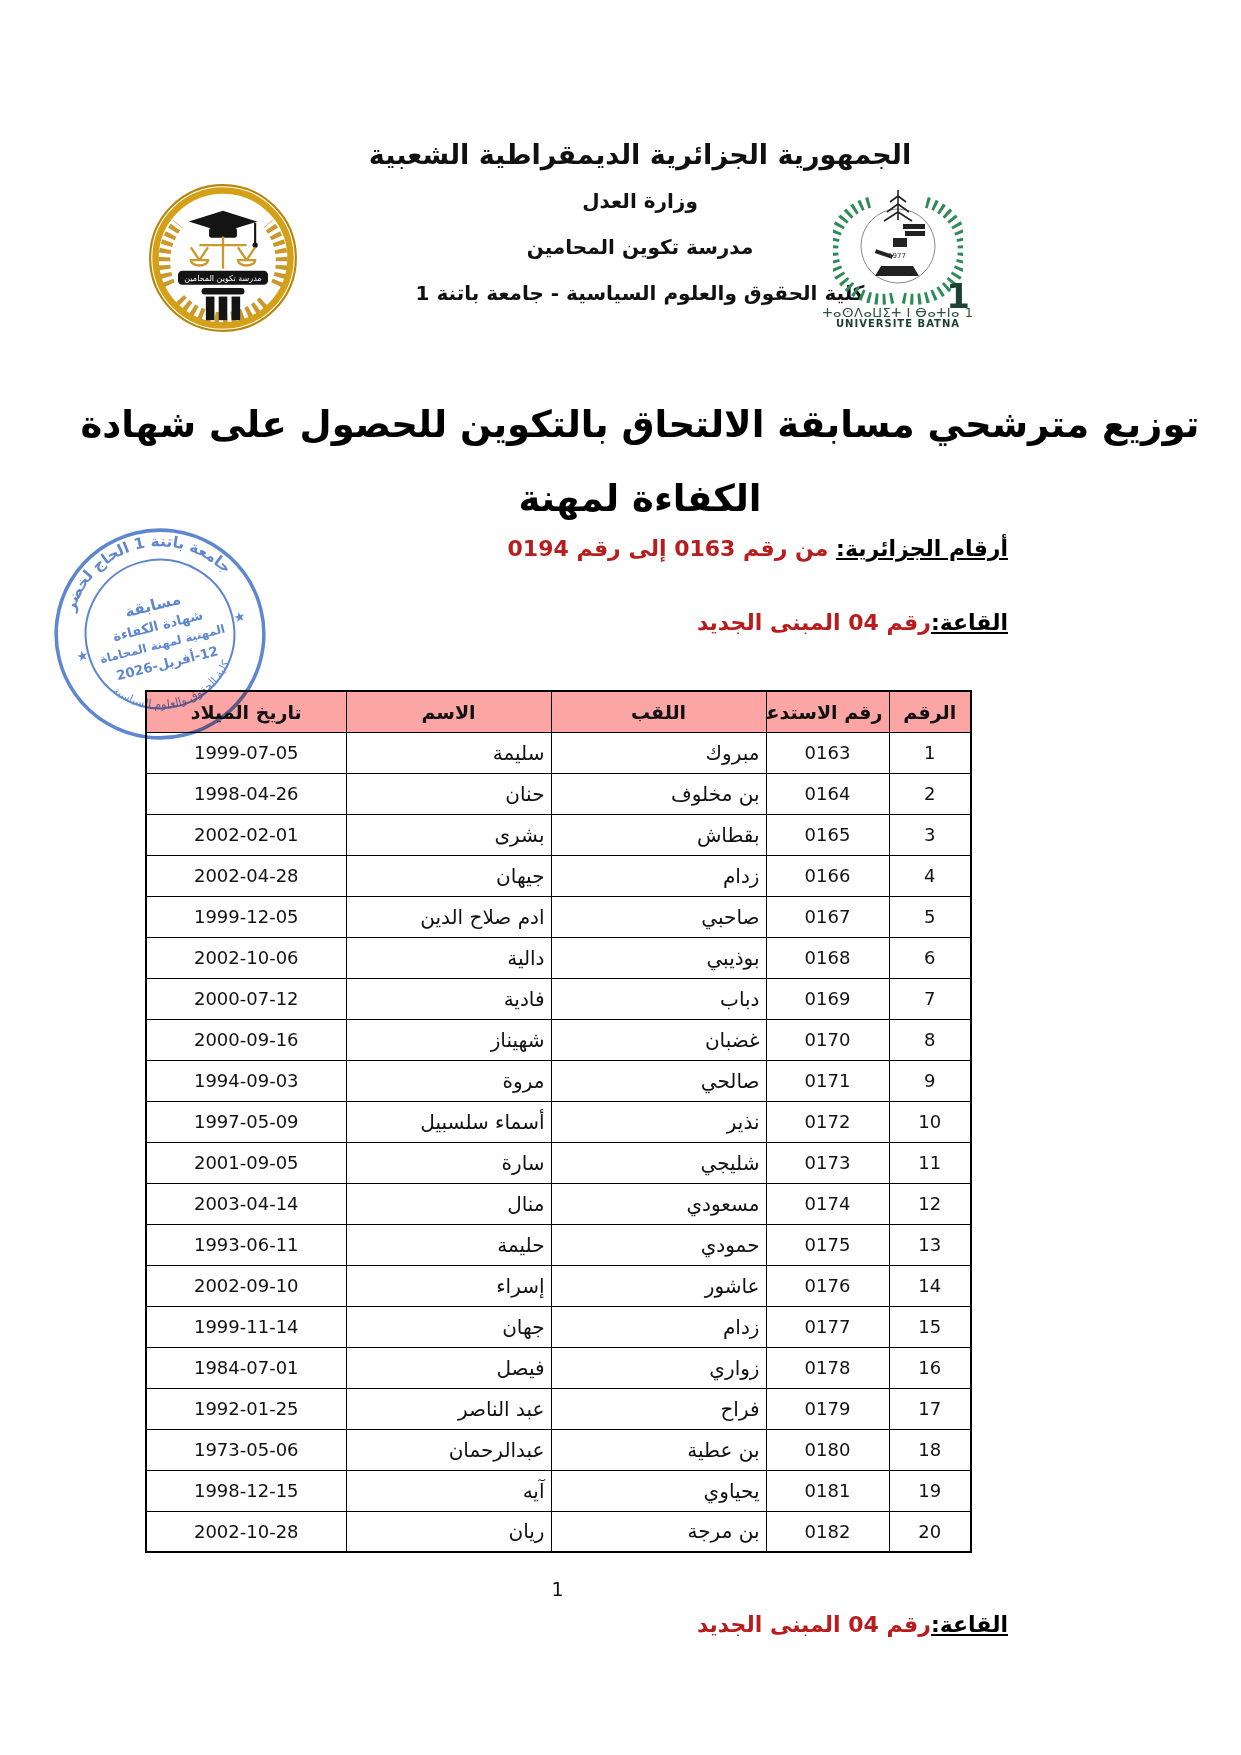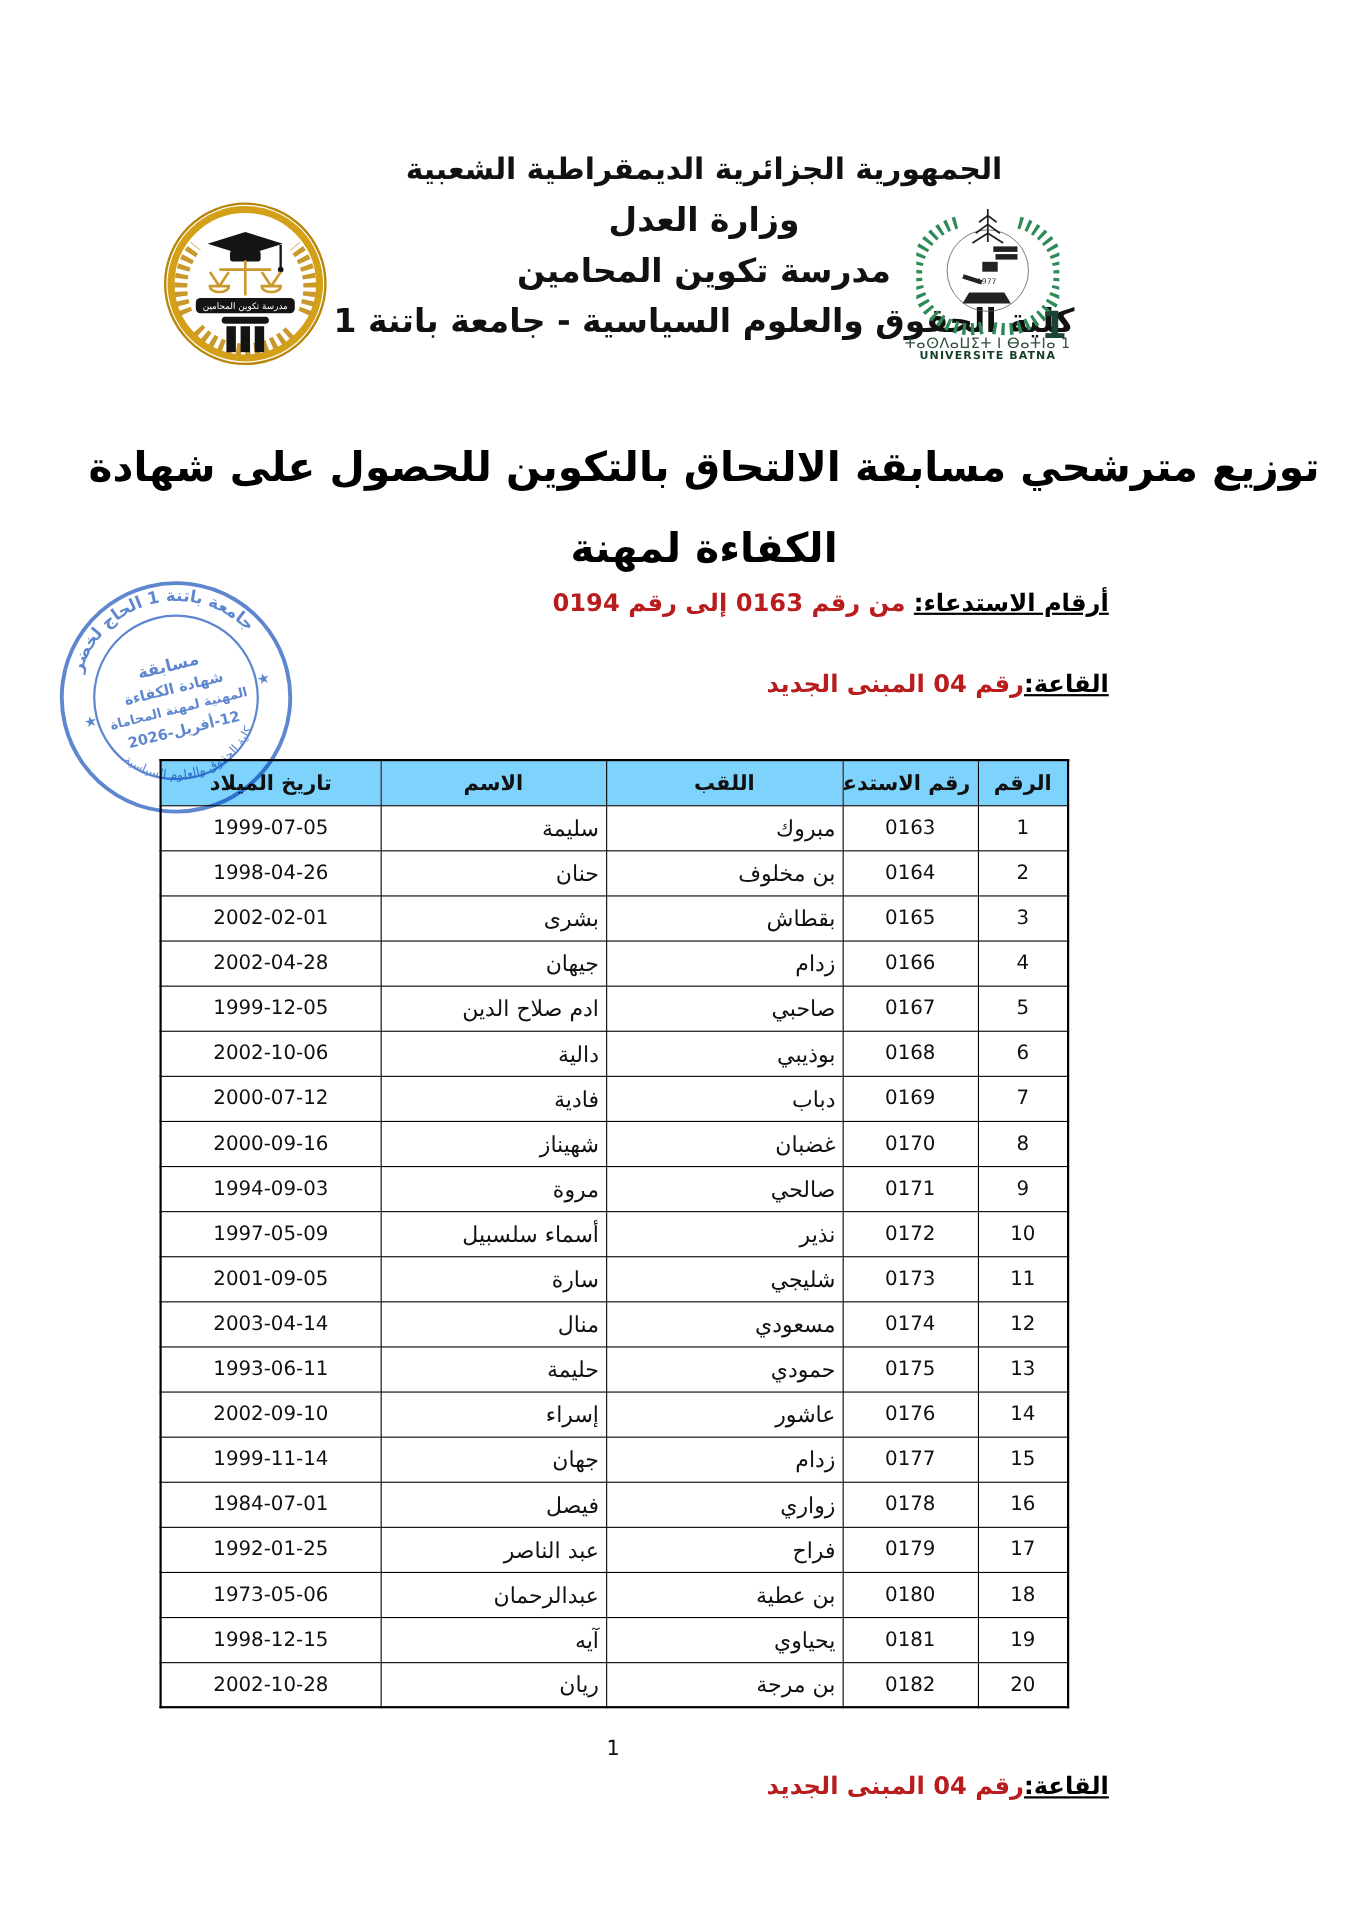--- a/index.html
+++ b/index.html
@@ -4,21 +4,21 @@
 <style>
   * { margin:0; padding:0; box-sizing:border-box; }
   html,body { background:#fff; }
   #page {
     position:relative; width:1241px; height:1755px; background:#ffffff;
     font-family:"DejaVu Sans", sans-serif; color:#111; overflow:hidden; margin:0 auto;
   }
   
   .hdr { position:absolute; top:132px; left:40px; width:1200px; text-align:center;
          direction:rtl; font-weight:bold; }
-  .hdr .h-line { line-height:46px; font-size:30px; }
+  .hdr .h-line { line-height:46px; font-size:20px; }
   .hdr .h-line.first { font-size:27px; }
   
   .school-logo { position:absolute; left:148px; top:183px; width:150px; height:150px; }
   .univ-logo { position:absolute; left:820px; top:186px; width:156px; height:160px; text-align:center; }
   .univ-caption { font-size:13px; color:#2f4f3a; letter-spacing:.5px; line-height:11px; margin-top:1px;}
   .univ-name { font-size:10px; font-weight:bold; color:#173f2a; letter-spacing:1px; line-height:12px;}
   .univ-one { position:absolute; right:6px; bottom:30px; font-size:34px; font-weight:bold; color:#1b4332;}
   
   .doc-title { position:absolute; top:388px; left:40px; width:1200px; text-align:center;
                direction:rtl; font-weight:bold; font-size:37px; line-height:74px; color:#000; }
@@ -27,21 +27,21 @@
   .info-line .lbl { color:#000; text-decoration:underline; }
   .info-line .val { color:#b91c1c; }
   #call-line { top:536px; }
   #room-line { top:610px; }
   #footer-room-line { top:1612px; }
   
   .tbl-wrap { position:absolute; left:145px; top:690px; width:825px; }
   table { border-collapse:collapse; width:825px; direction:rtl; table-layout:fixed; }
   th, td { border:1px solid #000; height:41px; padding:0 6px; font-size:19px; overflow:hidden; white-space:nowrap; }
   table { border:2px solid #000; }
-  thead th { background:#7dd3fc; font-weight:bold; text-align:center; font-size:19px; }
+  thead th { background:#fca5a5; font-weight:bold; text-align:center; font-size:19px; }
   td.c-num, td.c-call, td.c-dob { text-align:center;margin-left:20px; }
   td.c-surname, td.c-name { text-align:right;margin-left:48px; }
   td.c-dob, td.c-call, td.c-num { direction:ltr; font-size:18px; }
   td.c-surname, td.c-name { font-size:20px; }
   
   .page-num { position:absolute; left:145px; top:1578px; width:825px; text-align:center; font-size:19px; }
   
   .stamp { position:absolute; left:48px; top:522px; width:224px; height:224px;
            opacity:.82; mix-blend-mode:multiply; z-index:5; transform:rotate(-14deg); pointer-events:none; }
 </style>
@@ -112,21 +112,21 @@
     <div class="univ-caption">ⵜⴰⵙⴷⴰⵡⵉⵜ ⵏ ⴱⴰⵜⵏⴰ 1</div>
     <div class="univ-name">UNIVERSITE BATNA</div>
     <div class="univ-one">1</div>
   </div>
 
   <div class="doc-title">
     <div>توزيع مترشحي مسابقة الالتحاق بالتكوين للحصول على شهادة الكفاءة لمهنة</div>
   </div>
 
   <div class="info-line" id="call-line">
-    <span class="lbl">أرقام الاستدعاء:</span>
+    <span class="lbl">أرقام الجزائرية:</span>
     <span class="val">من رقم 0163  إلى رقم 0194</span>
   </div>
 
   <div class="info-line" id="room-line">
     <span class="lbl">القاعة:</span><span class="val">رقم 04  المبنى الجديد</span>
   </div>
 
   <div class="tbl-wrap">
     <table>
       <colgroup>

